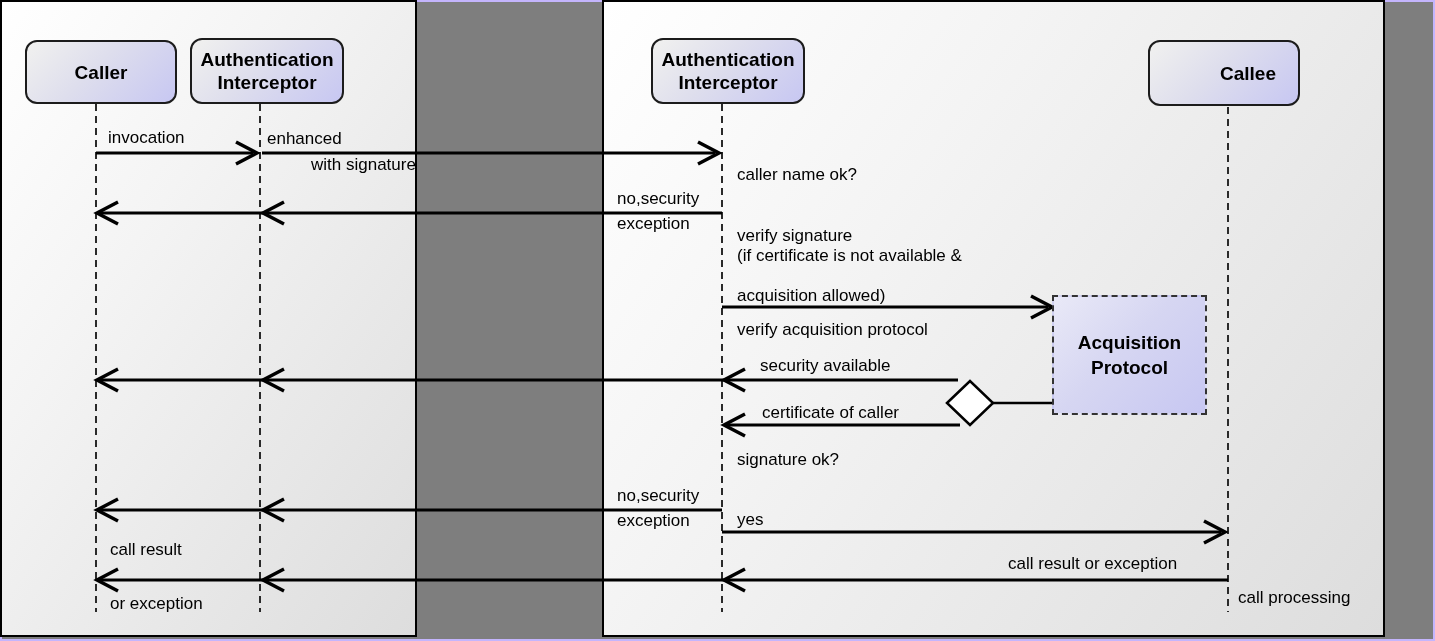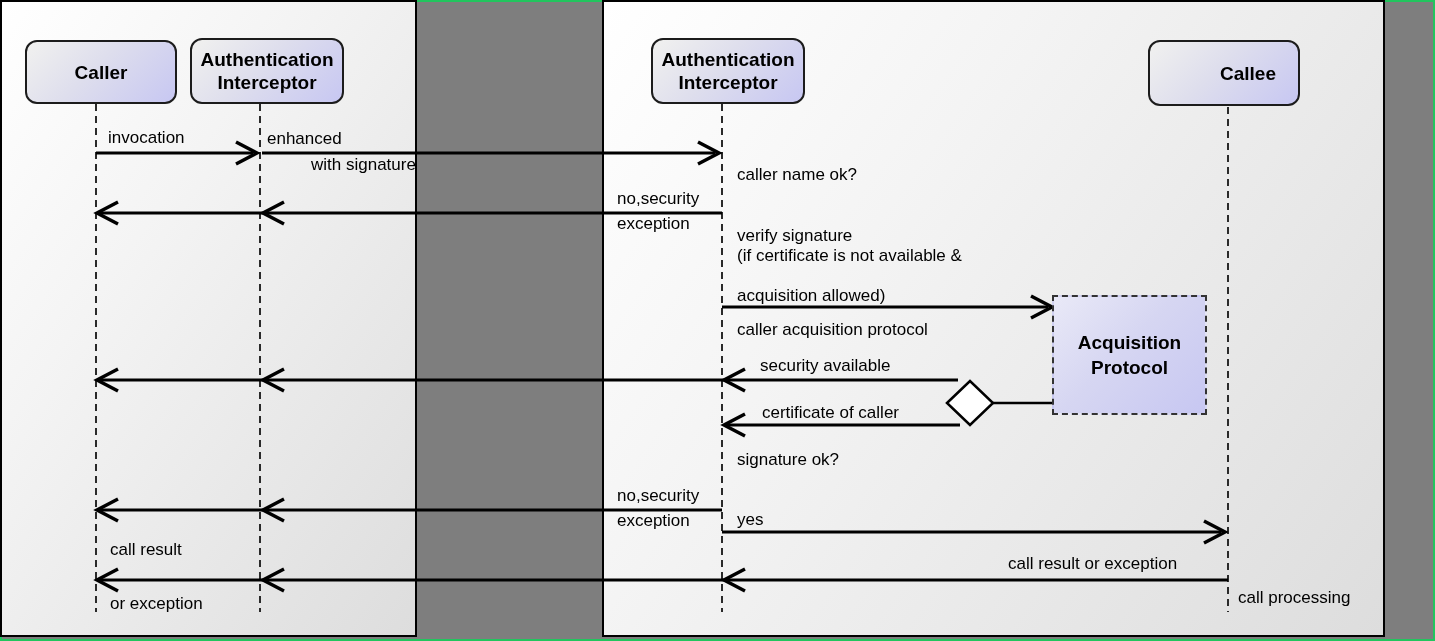--- a/index.html
+++ b/index.html
@@ -1,19 +1,19 @@
 <!DOCTYPE html>
 <html><head>
 <meta charset="utf-8">
 <style>
   * { margin:0; padding:0; box-sizing:border-box; }
   html,body { width:1435px; height:641px; }
   body { font-family:"Liberation Sans", sans-serif; background:#000; position:relative; overflow:hidden; }
 
-  #stage { position:absolute; left:0; top:0; width:1435px; height:641px; background:#22c55e; }
+  #stage { position:absolute; left:0; top:0; width:1435px; height:641px; background:#c4b5fd; }
 
   .backdrop { position:absolute; left:2px; top:2px; width:1431px; height:637px; background:#7e7e7e; }
 
   .panel {
     position:absolute; top:0; height:637px;
     border:2px solid #000;
     background:linear-gradient(125deg, #ffffff 0%, #f4f4f4 35%, #dddddd 100%);
   }
   #left-panel  { left:0px;   width:417px; }
   #right-panel { left:602px; width:783px; }
@@ -148,21 +148,21 @@
 
   <div class="lbl" id="lbl-invocation">invocation</div>
   <div class="lbl" id="lbl-enhanced-1">enhanced</div>
   <div class="lbl" id="lbl-enhanced-2">with signature</div>
   <div class="lbl" id="lbl-caller-name-ok">caller name ok?</div>
   <div class="lbl" id="lbl-no-security-1a">no,security</div>
   <div class="lbl" id="lbl-no-security-2a">exception</div>
   <div class="lbl" id="lbl-verify-signature">verify signature</div>
   <div class="lbl" id="lbl-condition-1">(if certificate is not available &amp;</div>
   <div class="lbl" id="lbl-condition-2">acquisition allowed)</div>
-  <div class="lbl" id="lbl-start-acquisition">caller acquisition protocol</div>
+  <div class="lbl" id="lbl-start-acquisition">verify acquisition protocol</div>
   <div class="lbl" id="lbl-security-exception">security available</div>
   <div class="lbl" id="lbl-certificate">certificate of caller</div>
   <div class="lbl" id="lbl-signature-ok">signature ok?</div>
   <div class="lbl" id="lbl-no-security-1b">no,security</div>
   <div class="lbl" id="lbl-no-security-2b">exception</div>
   <div class="lbl" id="lbl-yes">yes</div>
   <div class="lbl" id="lbl-call-result-exc">call result or exception</div>
   <div class="lbl" id="lbl-call-processing">call processing</div>
   <div class="lbl" id="lbl-call-result-1">call result</div>
   <div class="lbl" id="lbl-call-result-2">or exception</div>

